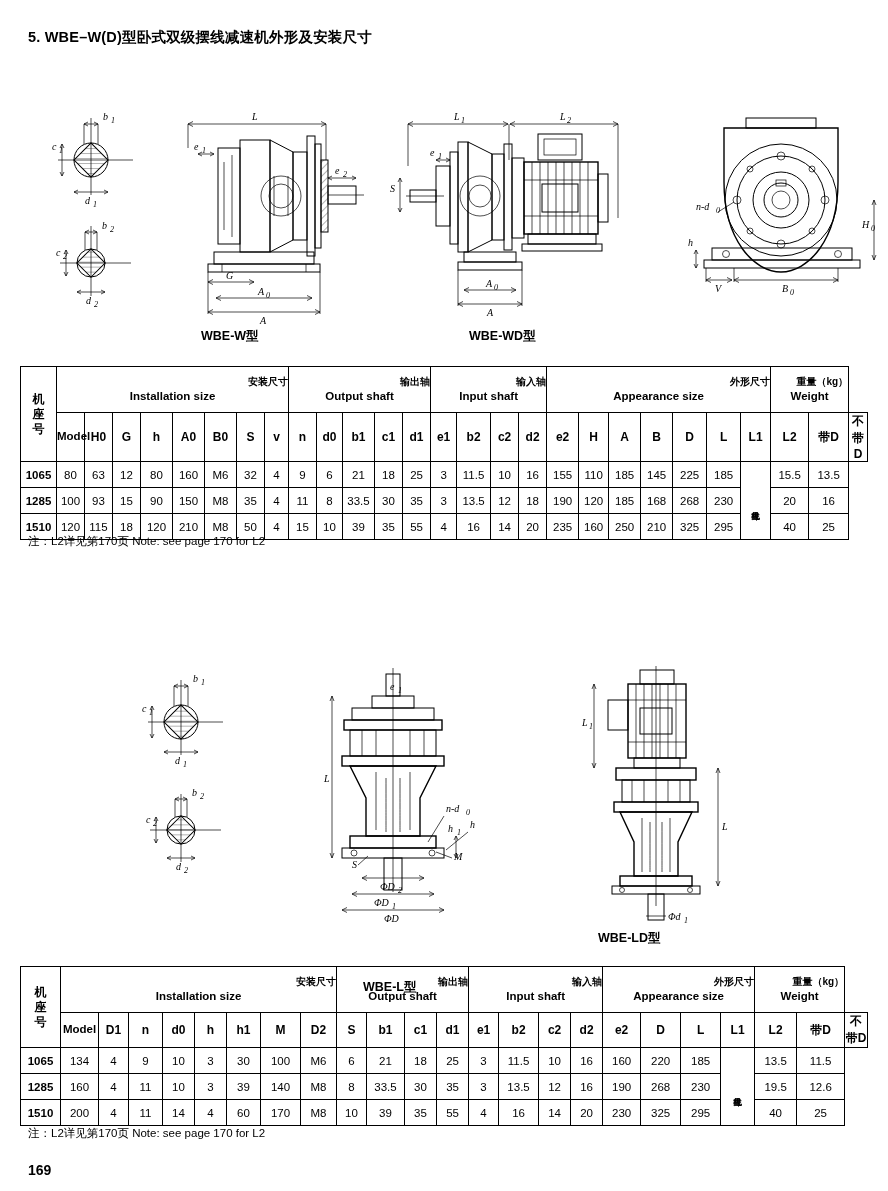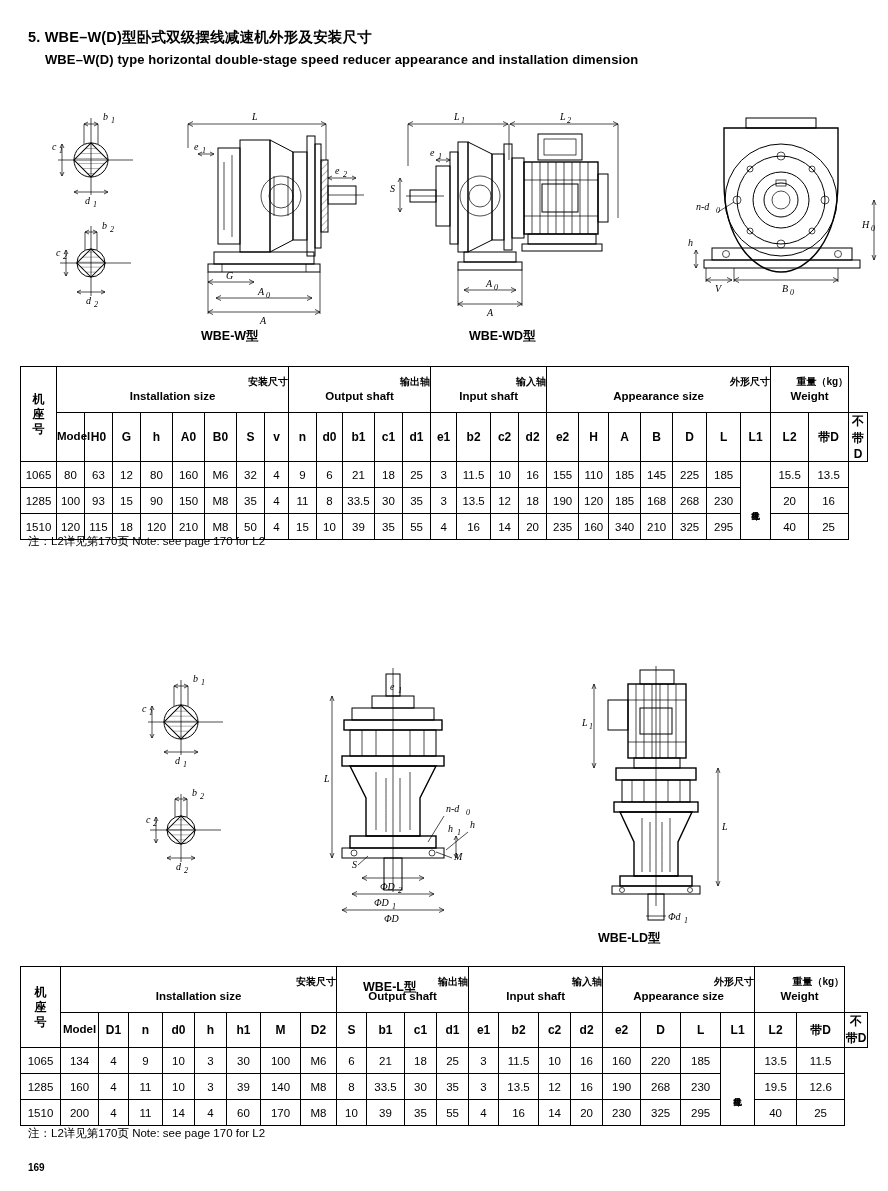--- a/index.html
+++ b/index.html
@@ -33,36 +33,36 @@
     text-align: center;
     vertical-align: middle;
     padding: 0;
     font-weight: normal;
   }
   table.spec .grp { font-weight: bold; font-size: 12px; line-height: 1.25; }
   table.spec .grp .cn { font-size: 10px; text-align: right; }
   table.spec .grp .en { font-size: 11.5px; }
   table.spec .hd { font-weight: bold; font-size: 12px; }
   table.spec .model-head { font-weight: bold; font-size: 11.5px; line-height: 1.2; }
-  table.spec .rowlabel { font-weight: normal; font-size: 11.5px; }
+  table.spec .rowlabel { font-weight: bold; font-size: 11.5px; }
   table.spec td.body { font-size: 11.5px; height: 26px; }
   .vtext {
     font-size: 8.5px;
     line-height: 1.05;
     letter-spacing: 0;
     display: inline-block;
     writing-mode: vertical-rl;
     text-orientation: upright;
     white-space: nowrap;
   }
   .note { position: absolute; font-size: 11.5px; white-space: nowrap; }
 
   .capt { position: absolute; font-size: 12.5px; font-weight: bold; white-space: nowrap; }
 
-  .pagenum { position: absolute; left: 28px; top: 1162px; font-size: 10px; font-weight: bold; }
+  .pagenum { position: absolute; left: 28px; top: 1162px; font-size: 14px; font-weight: bold; }
 
   
   .watermark {
     position: absolute;
     left: 356px; top: 556px;
     width: 300px; height: 96px;
     pointer-events: none;
     opacity: .93;
   }
 
@@ -76,21 +76,20 @@
   .lbl { font-family: "Liberation Serif", serif; font-size: 10px; font-style: italic; }
   .lbl-s { font-family: "Liberation Serif", serif; font-size: 8px; font-style: italic; }
 </style>
 </head>
 <body>
 
 <div class="page">
 
   <div class="sec-head" style="left:28px; top:28px;">
     <div class="sec-line1">5. WBE–W(D)型卧式双级摆线减速机外形及安装尺寸</div>
-    <div class="sec-line2">WBE–W(D) type horizontal double-stage speed reducer appearance and installation dimension</div>
   </div>
 
   <div class="draw" style="left:28px; top:100px;">
     <svg width="832" height="230" viewBox="0 0 832 230">
       <defs>
         <pattern id="hatch" width="5" height="5" patternUnits="userSpaceOnUse" patternTransform="rotate(45)">
           <line x1="0" y1="0" x2="0" y2="5" stroke="#000" stroke-width="0.6"></line>
         </pattern>
         <pattern id="hatch2" width="4" height="4" patternUnits="userSpaceOnUse" patternTransform="rotate(-45)">
           <line x1="0" y1="0" x2="0" y2="4" stroke="#000" stroke-width="0.6"></line>
@@ -492,21 +491,21 @@
         <td class="body">10</td>
         <td class="body">39</td>
         <td class="body">35</td>
         <td class="body">55</td>
         <td class="body">4</td>
         <td class="body">16</td>
         <td class="body">14</td>
         <td class="body">20</td>
         <td class="body">235</td>
         <td class="body">160</td>
-        <td class="body">340</td>
+        <td class="body">250</td>
         <td class="body">210</td>
         <td class="body">325</td>
         <td class="body">295</td>
         <td class="body">40</td>
         <td class="body">25</td>
       </tr>
     </tbody>
   </table>
 
   <div class="note" style="left:28px; top:534px;">注：L2详见第170页  Note: see page 170 for L2</div>

